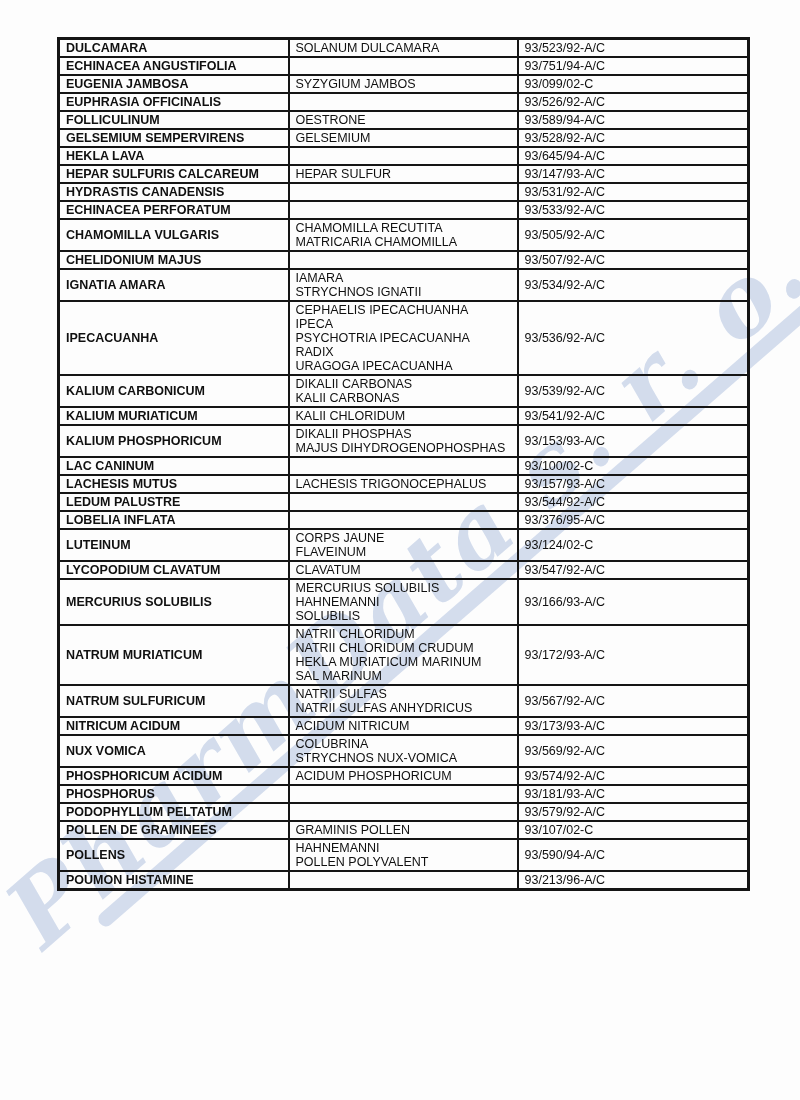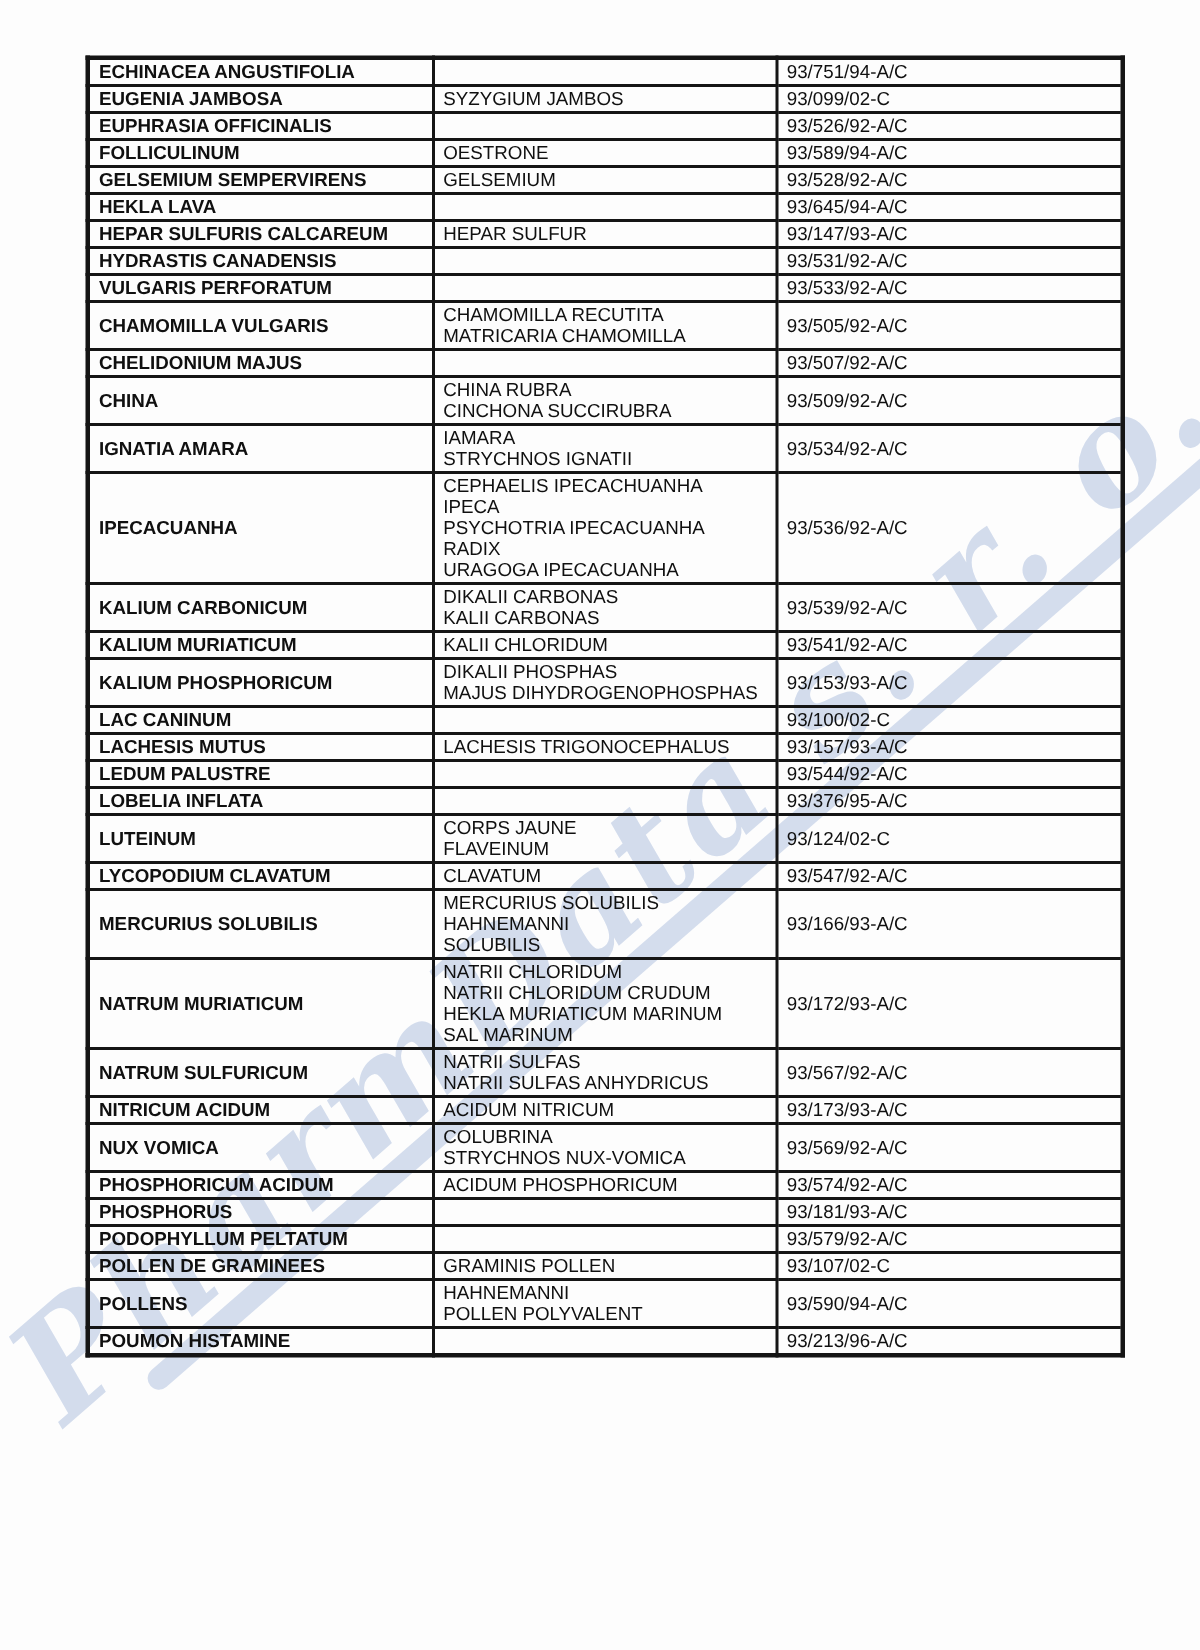--- a/index.html
+++ b/index.html
@@ -88,20 +88,27 @@
   </div>
 
   <table class="substances">
     <colgroup>
       <col style="width:230px">
       <col style="width:229px">
       <col style="width:231px">
     </colgroup>
     <tbody>
         <tr>
+          <td class="col-name">DULCAMARA</td>
+          <td class="col-syn">
+            <div>SOLANUM DULCAMARA</div>
+          </td>
+          <td class="col-reg">93/523/92-A/C</td>
+        </tr>
+        <tr>
           <td class="col-name">ECHINACEA ANGUSTIFOLIA</td>
           <td class="col-syn"></td>
           <td class="col-reg">93/751/94-A/C</td>
         </tr>
         <tr>
           <td class="col-name">EUGENIA JAMBOSA</td>
           <td class="col-syn">
             <div>SYZYGIUM JAMBOS</div>
           </td>
           <td class="col-reg">93/099/02-C</td>
@@ -136,44 +143,36 @@
             <div>HEPAR SULFUR</div>
           </td>
           <td class="col-reg">93/147/93-A/C</td>
         </tr>
         <tr>
           <td class="col-name">HYDRASTIS CANADENSIS</td>
           <td class="col-syn"></td>
           <td class="col-reg">93/531/92-A/C</td>
         </tr>
         <tr>
-          <td class="col-name">VULGARIS PERFORATUM</td>
+          <td class="col-name">ECHINACEA PERFORATUM</td>
           <td class="col-syn"></td>
           <td class="col-reg">93/533/92-A/C</td>
         </tr>
         <tr>
           <td class="col-name">CHAMOMILLA VULGARIS</td>
           <td class="col-syn">
             <div>CHAMOMILLA RECUTITA</div>
             <div>MATRICARIA CHAMOMILLA</div>
           </td>
           <td class="col-reg">93/505/92-A/C</td>
         </tr>
         <tr>
           <td class="col-name">CHELIDONIUM MAJUS</td>
           <td class="col-syn"></td>
           <td class="col-reg">93/507/92-A/C</td>
-        </tr>
-        <tr>
-          <td class="col-name">CHINA</td>
-          <td class="col-syn">
-            <div>CHINA RUBRA</div>
-            <div>CINCHONA SUCCIRUBRA</div>
-          </td>
-          <td class="col-reg">93/509/92-A/C</td>
         </tr>
         <tr>
           <td class="col-name">IGNATIA AMARA</td>
           <td class="col-syn">
             <div>IAMARA</div>
             <div>STRYCHNOS IGNATII</div>
           </td>
           <td class="col-reg">93/534/92-A/C</td>
         </tr>
         <tr>

